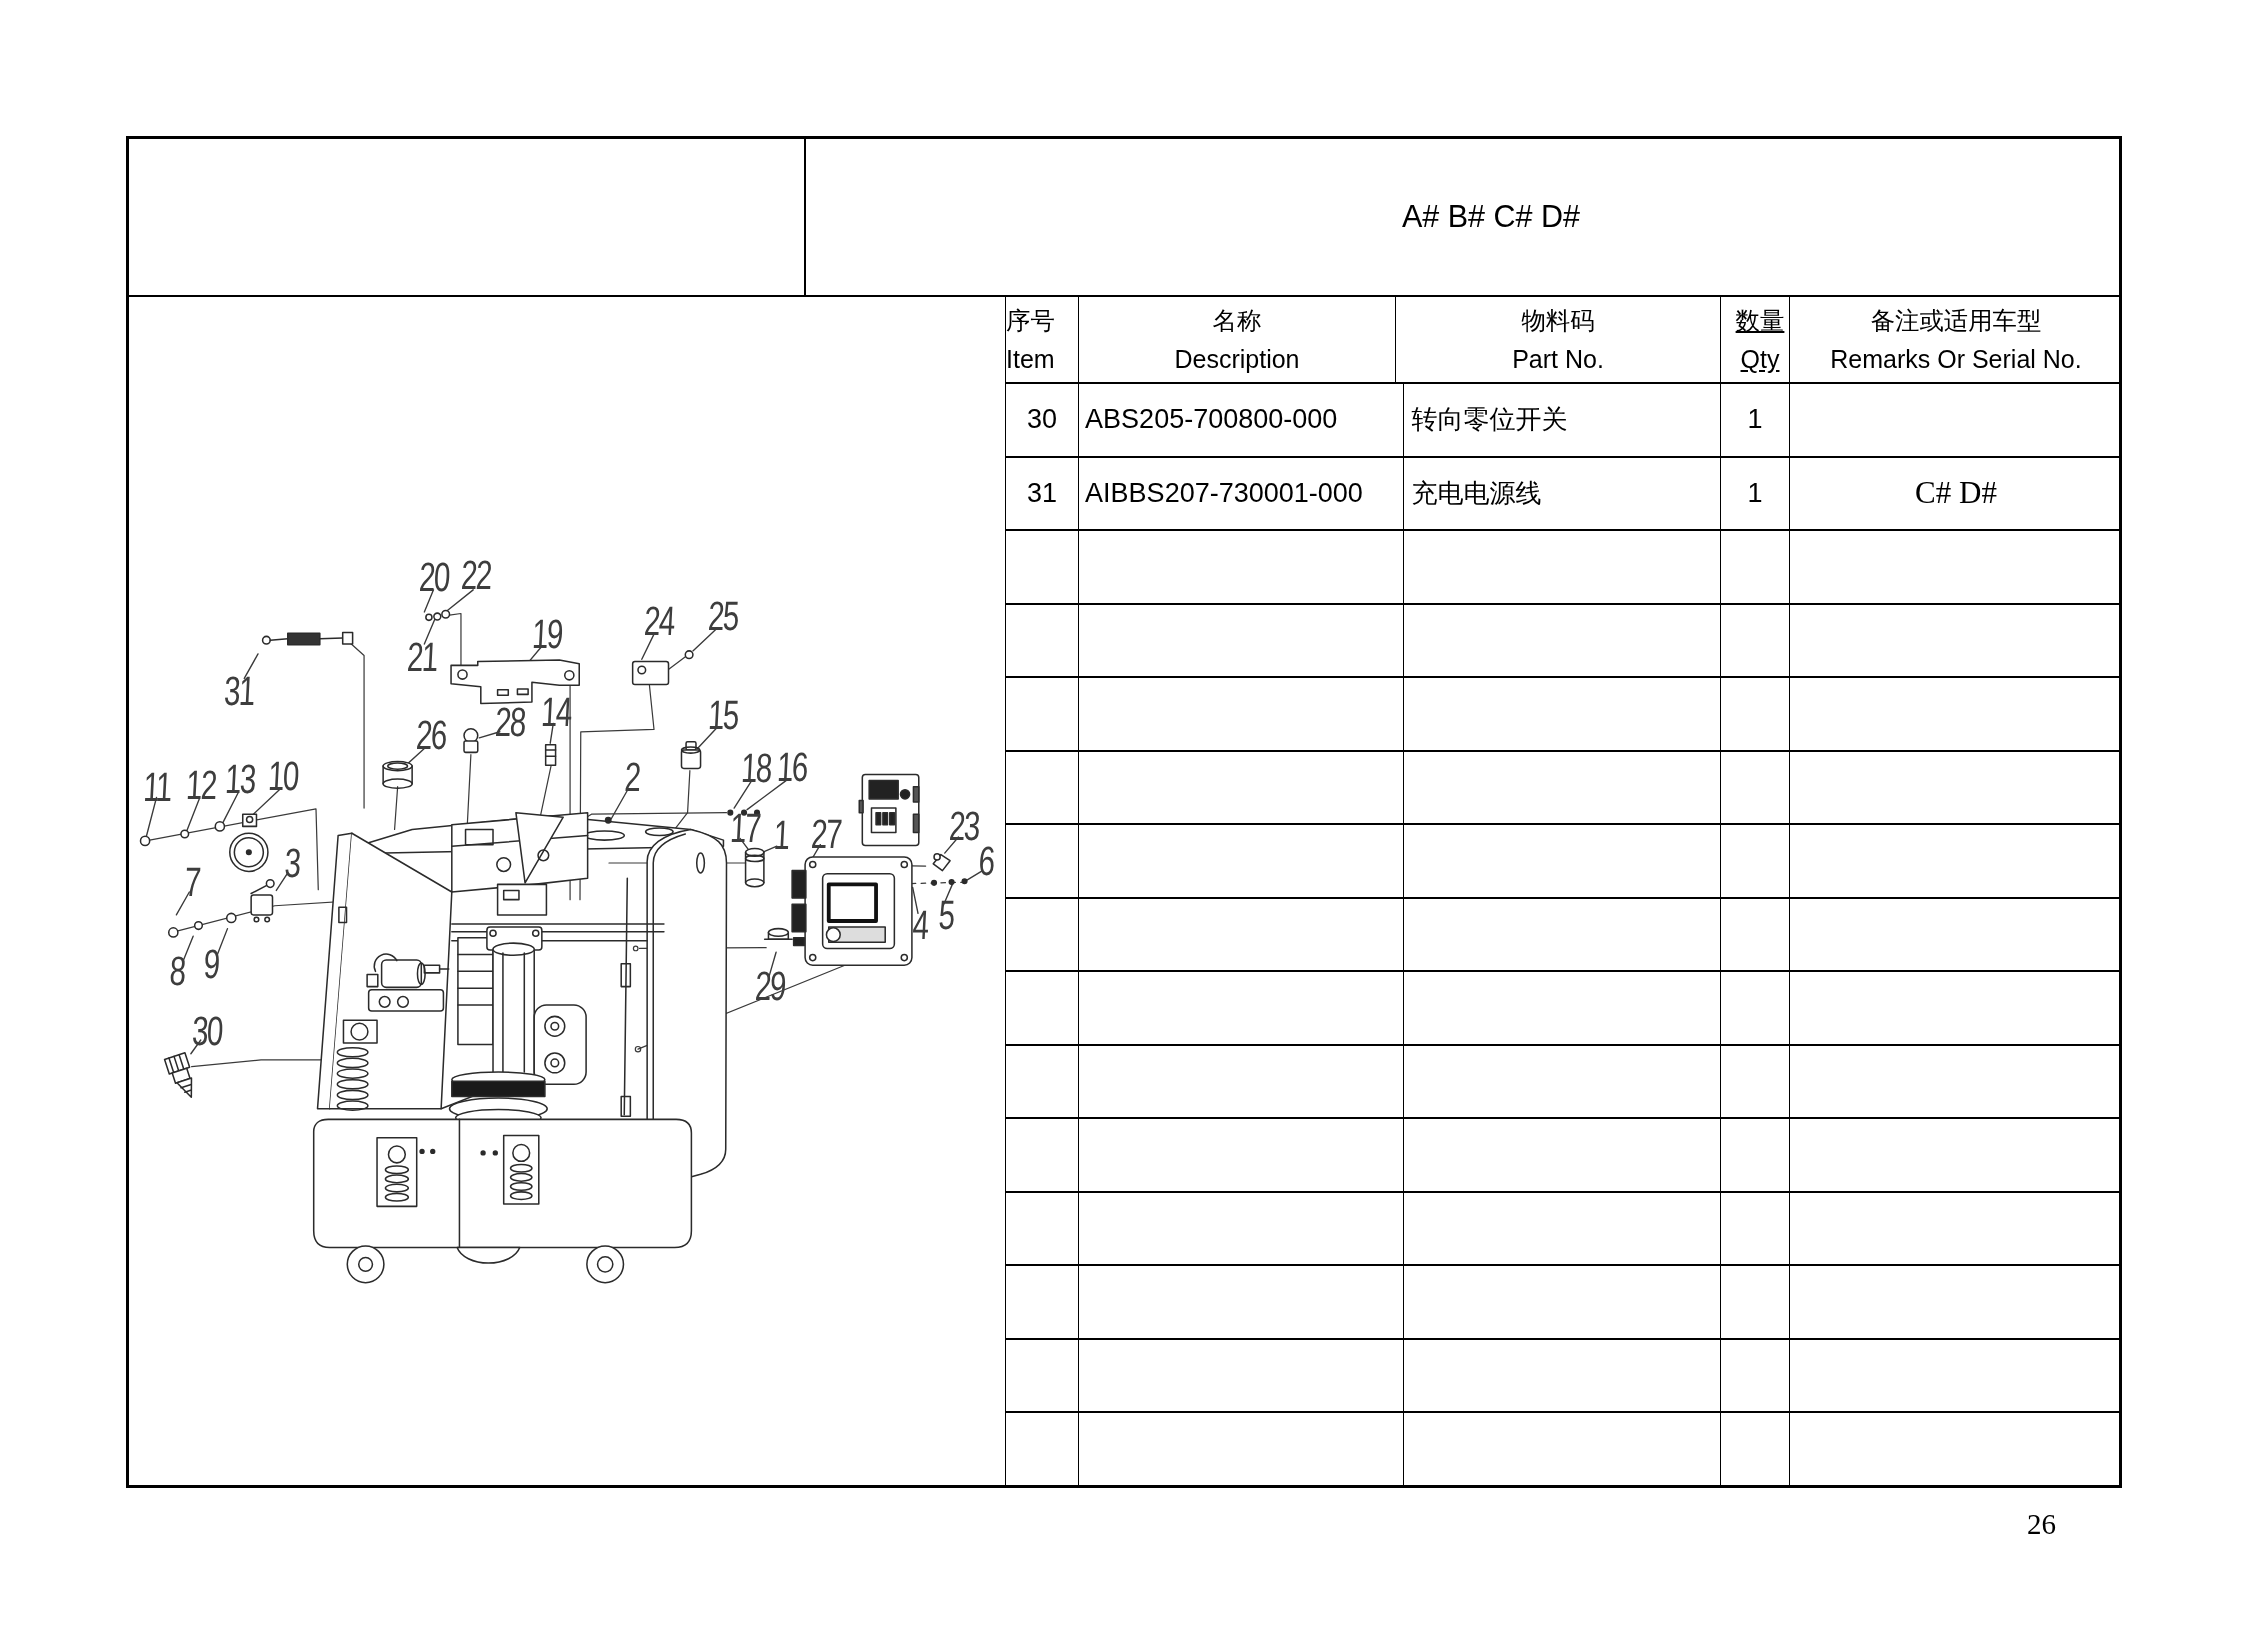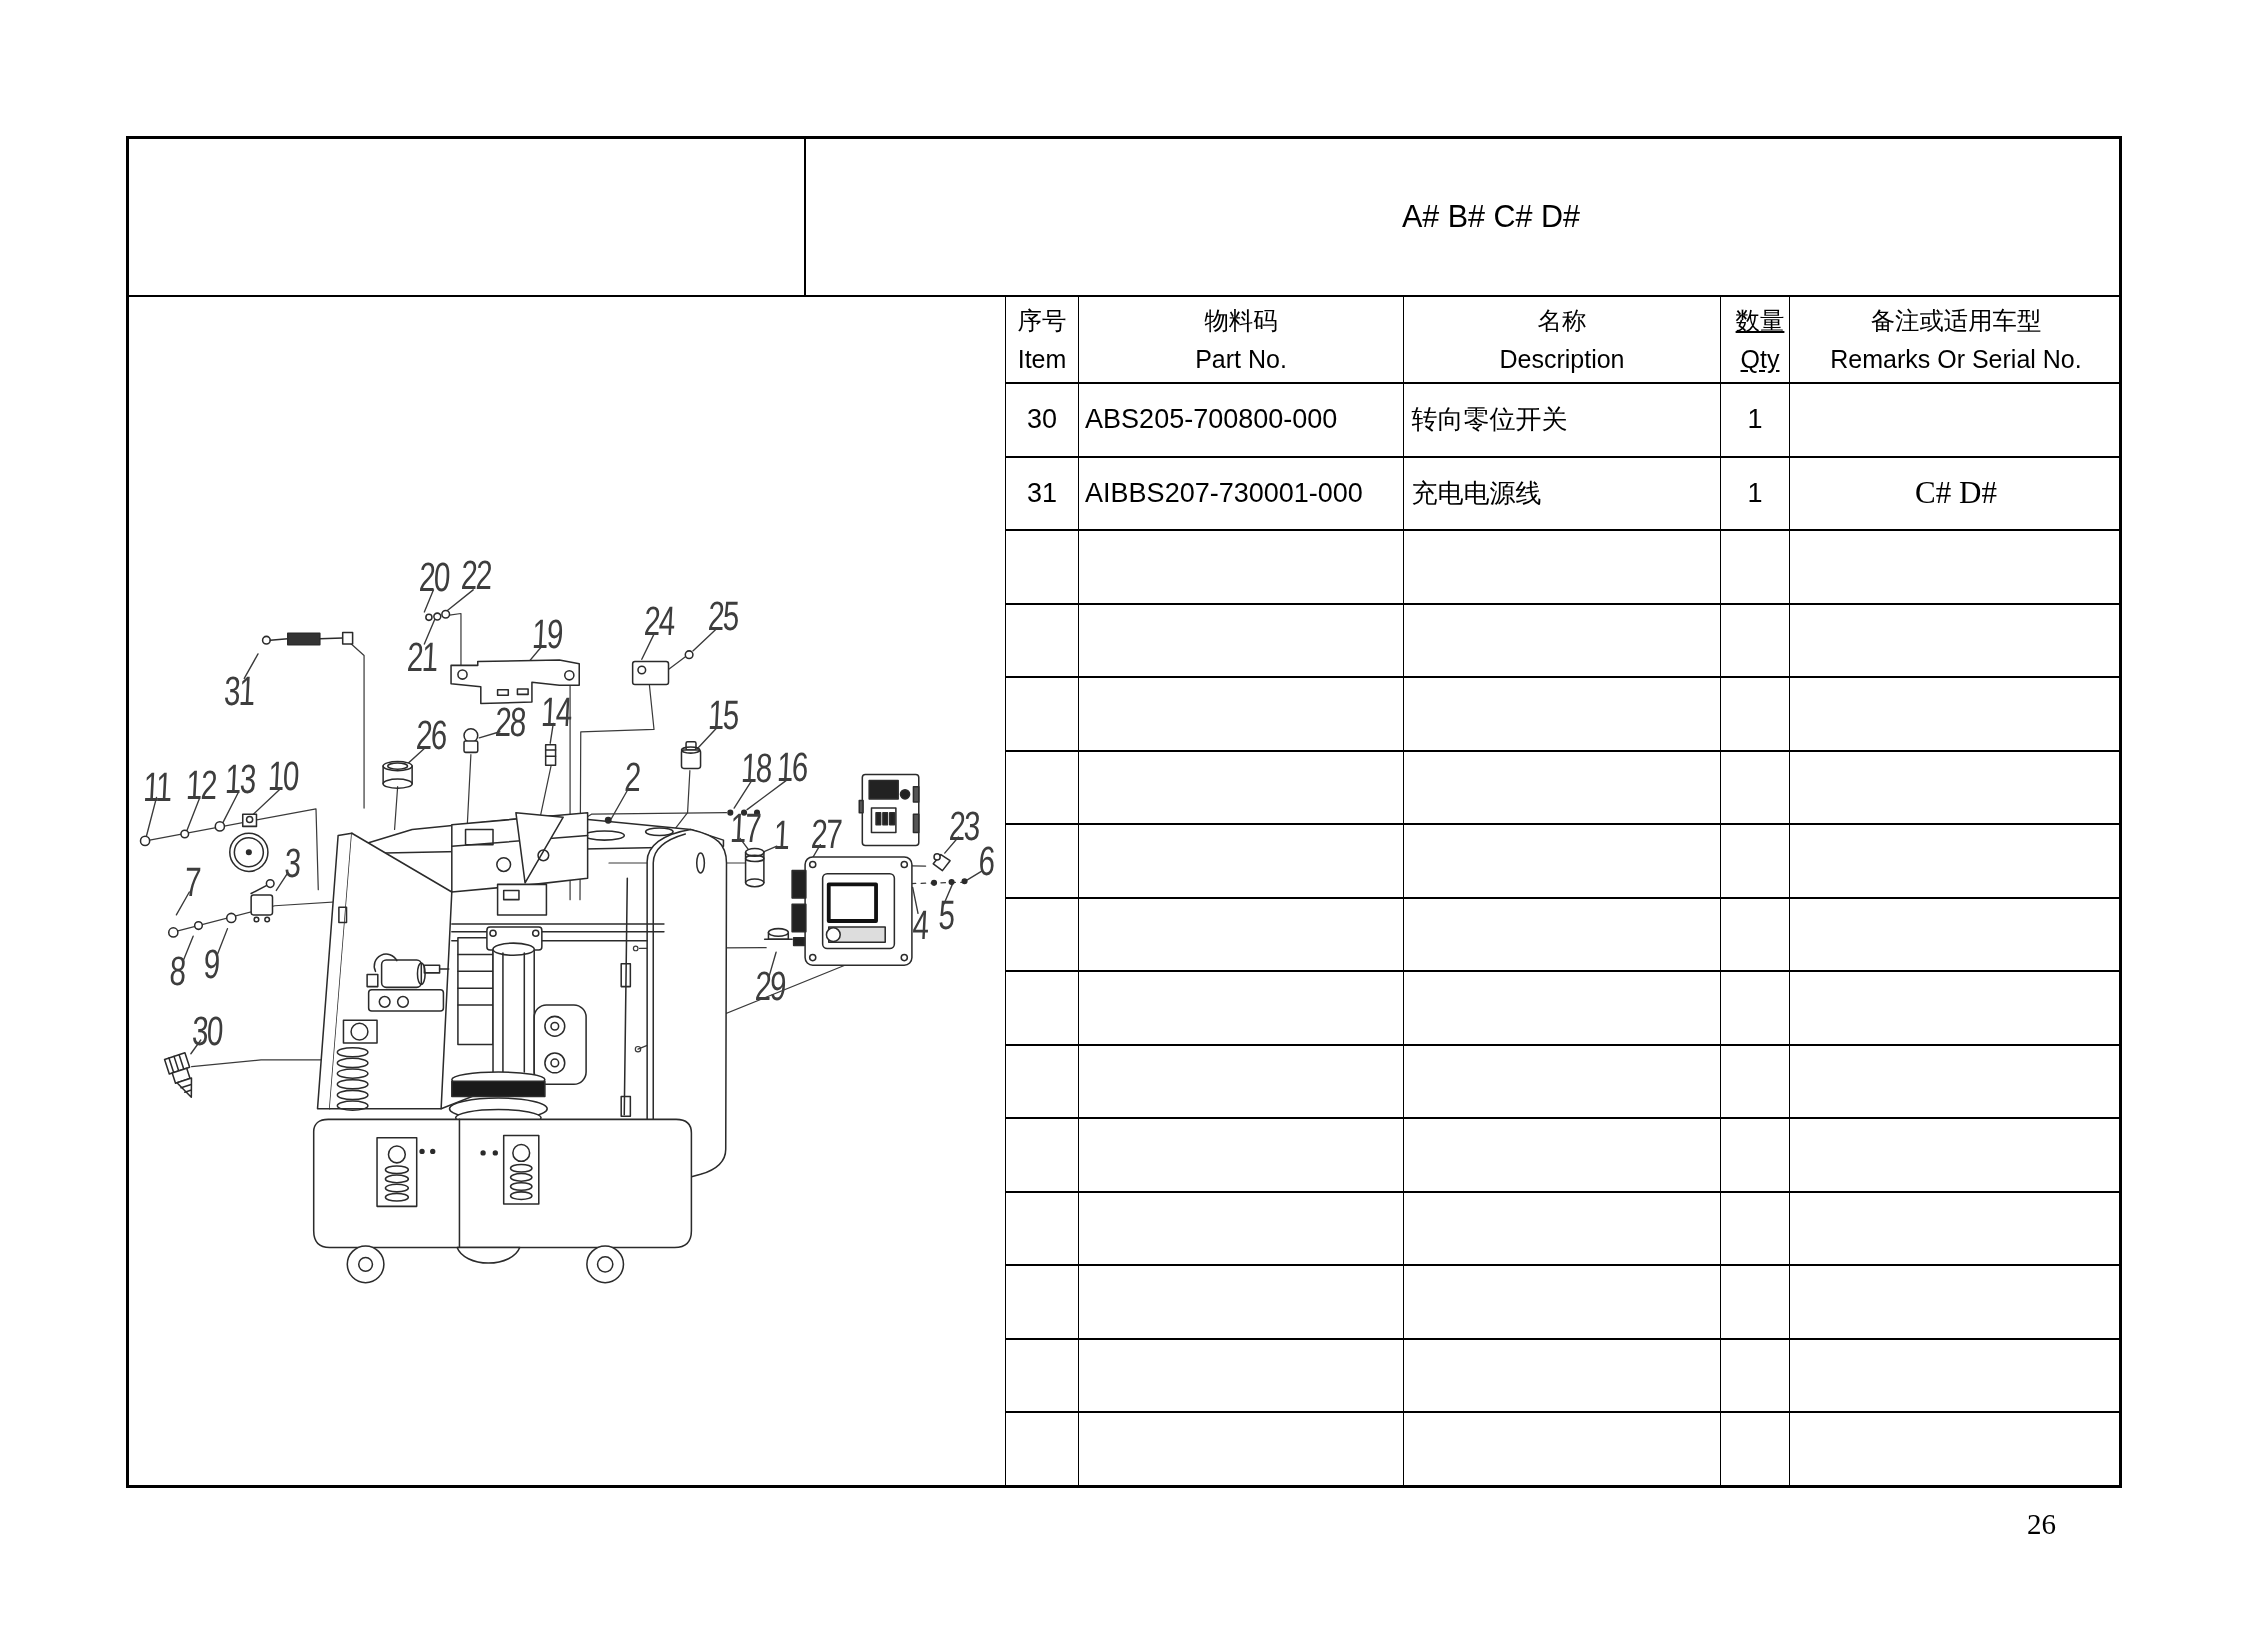--- a/index.html
+++ b/index.html
@@ -52,31 +52,31 @@
 
   <div class="page-border"></div>
   <div class="hline-top"></div>
   <div class="vline-title"></div>
 
 
   <div class="appl-box">A# B# C# D#</div>
 
   <div class="parts-table" id="partsTable">
       <div class="tr head">
-        <div class="td c0" style="align-items: center; padding-left: 0px;">
+        <div class="td c0" style="align-items: flex-start; padding-left: 0px;">
           <div class="h-cn">序号</div>
           <div class="h-en">Item</div>
+        </div>
+        <div class="td c2" style="align-items: center; padding-left: 0px;">
+          <div class="h-cn">名称</div>
+          <div class="h-en">Description</div>
         </div>
         <div class="td c1" style="align-items: center; padding-left: 0px;">
           <div class="h-cn">物料码</div>
           <div class="h-en">Part No.</div>
-        </div>
-        <div class="td c2" style="align-items: center; padding-left: 0px;">
-          <div class="h-cn">名称</div>
-          <div class="h-en">Description</div>
         </div>
         <div class="td c3" style="align-items: center; padding-left: 10px; text-decoration: underline;">
           <div class="h-cn">数量</div>
           <div class="h-en">Qty</div>
         </div>
         <div class="td c4" style="align-items: center; padding-left: 0px;">
           <div class="h-cn">备注或适用车型</div>
           <div class="h-en">Remarks Or Serial No.</div>
         </div>
       </div>

